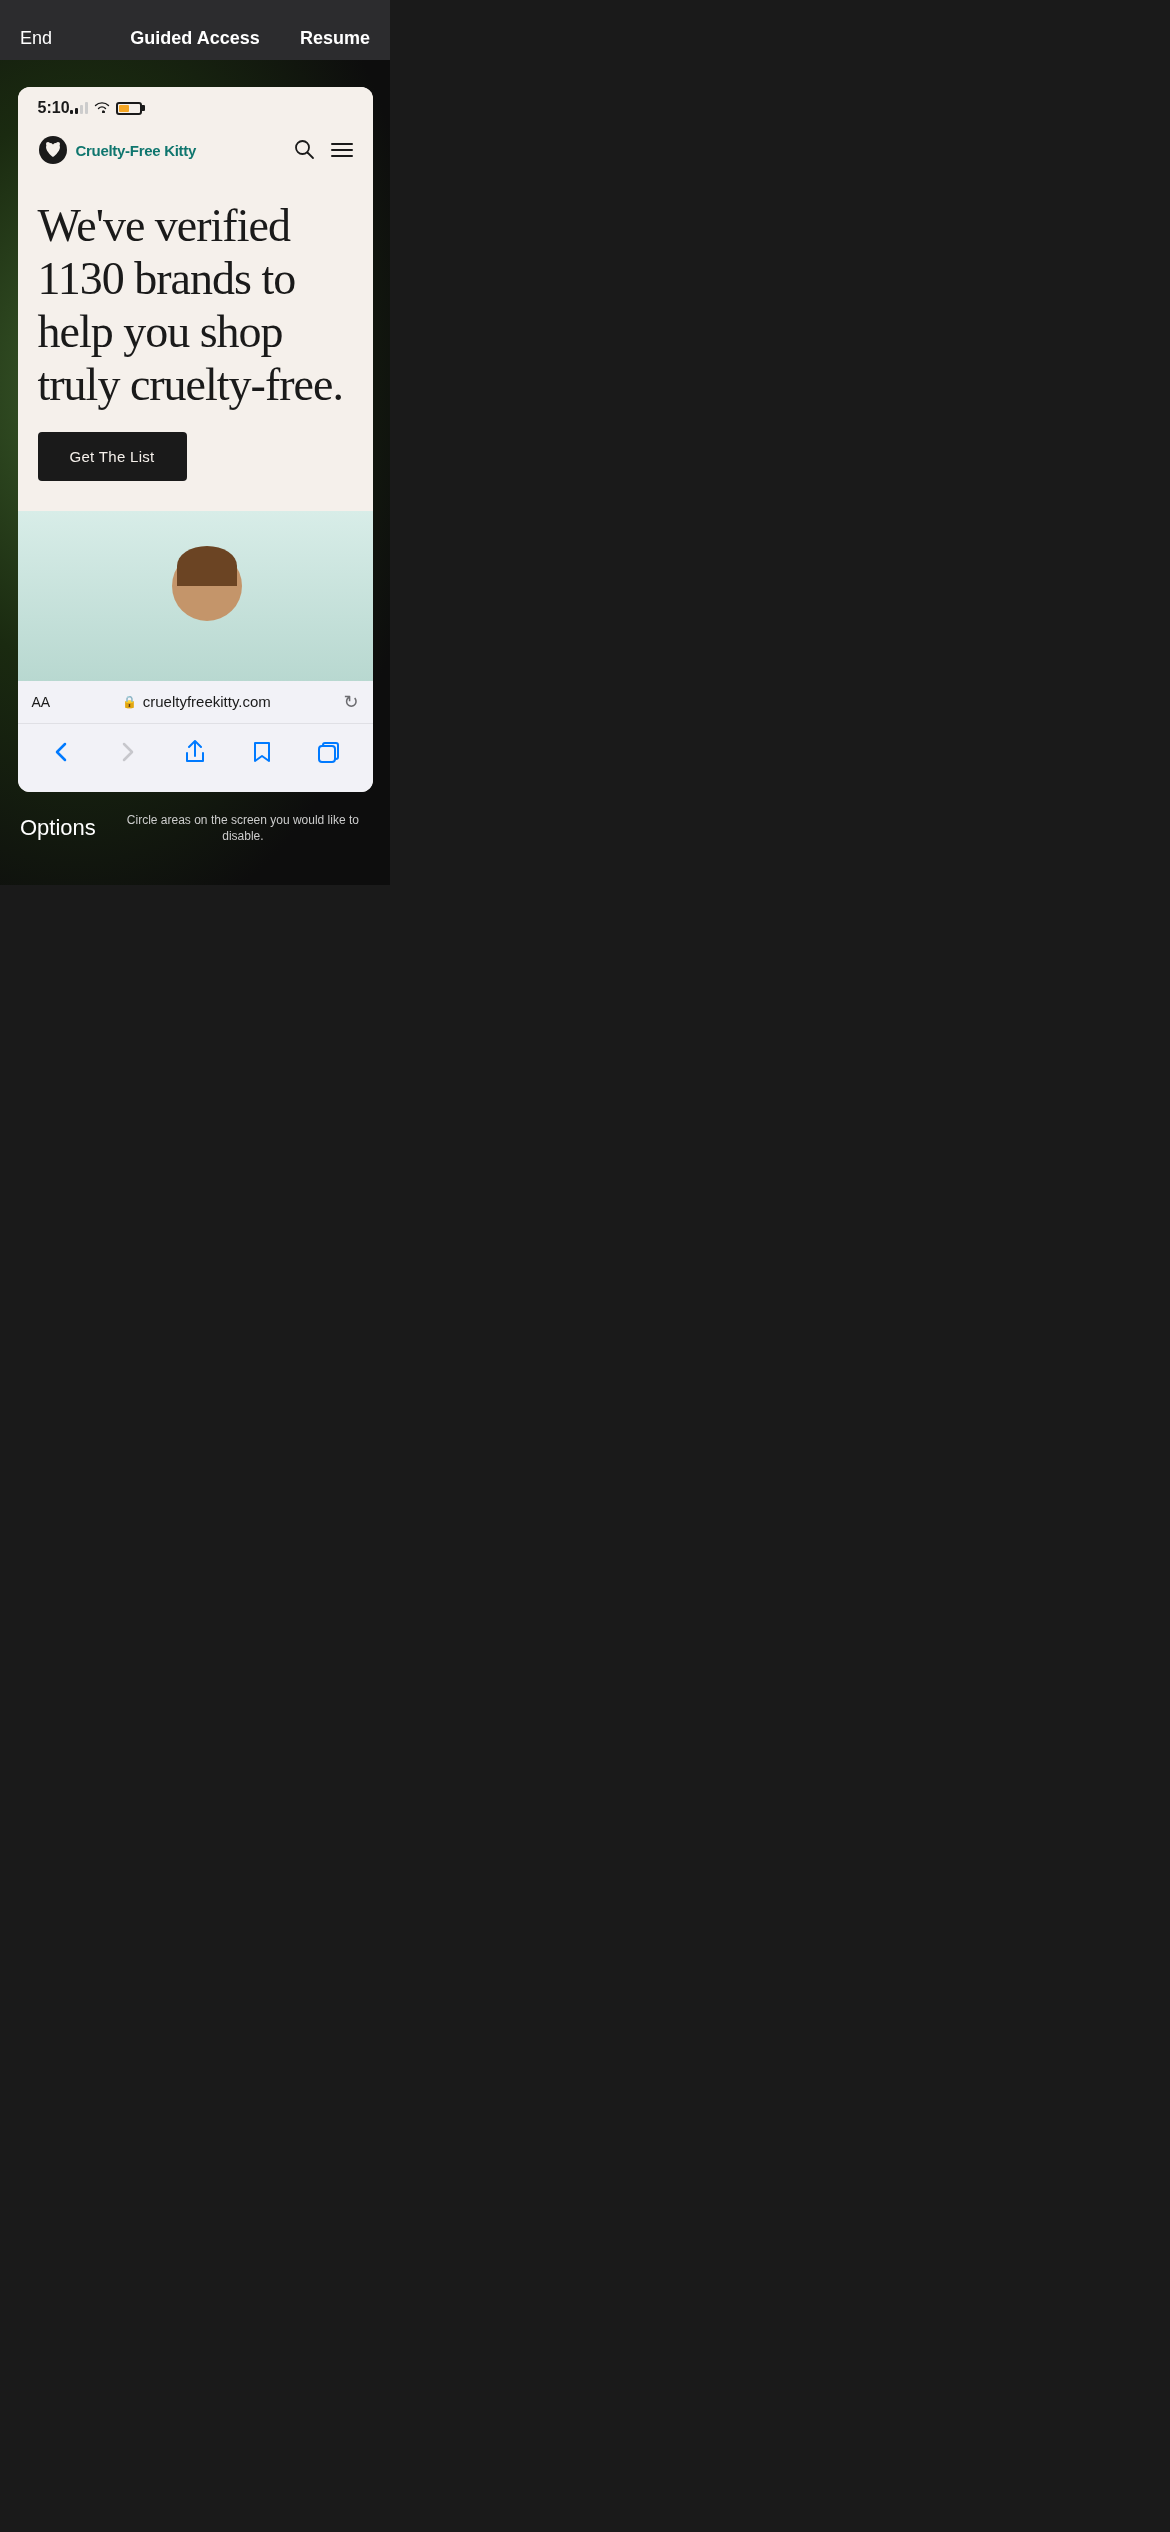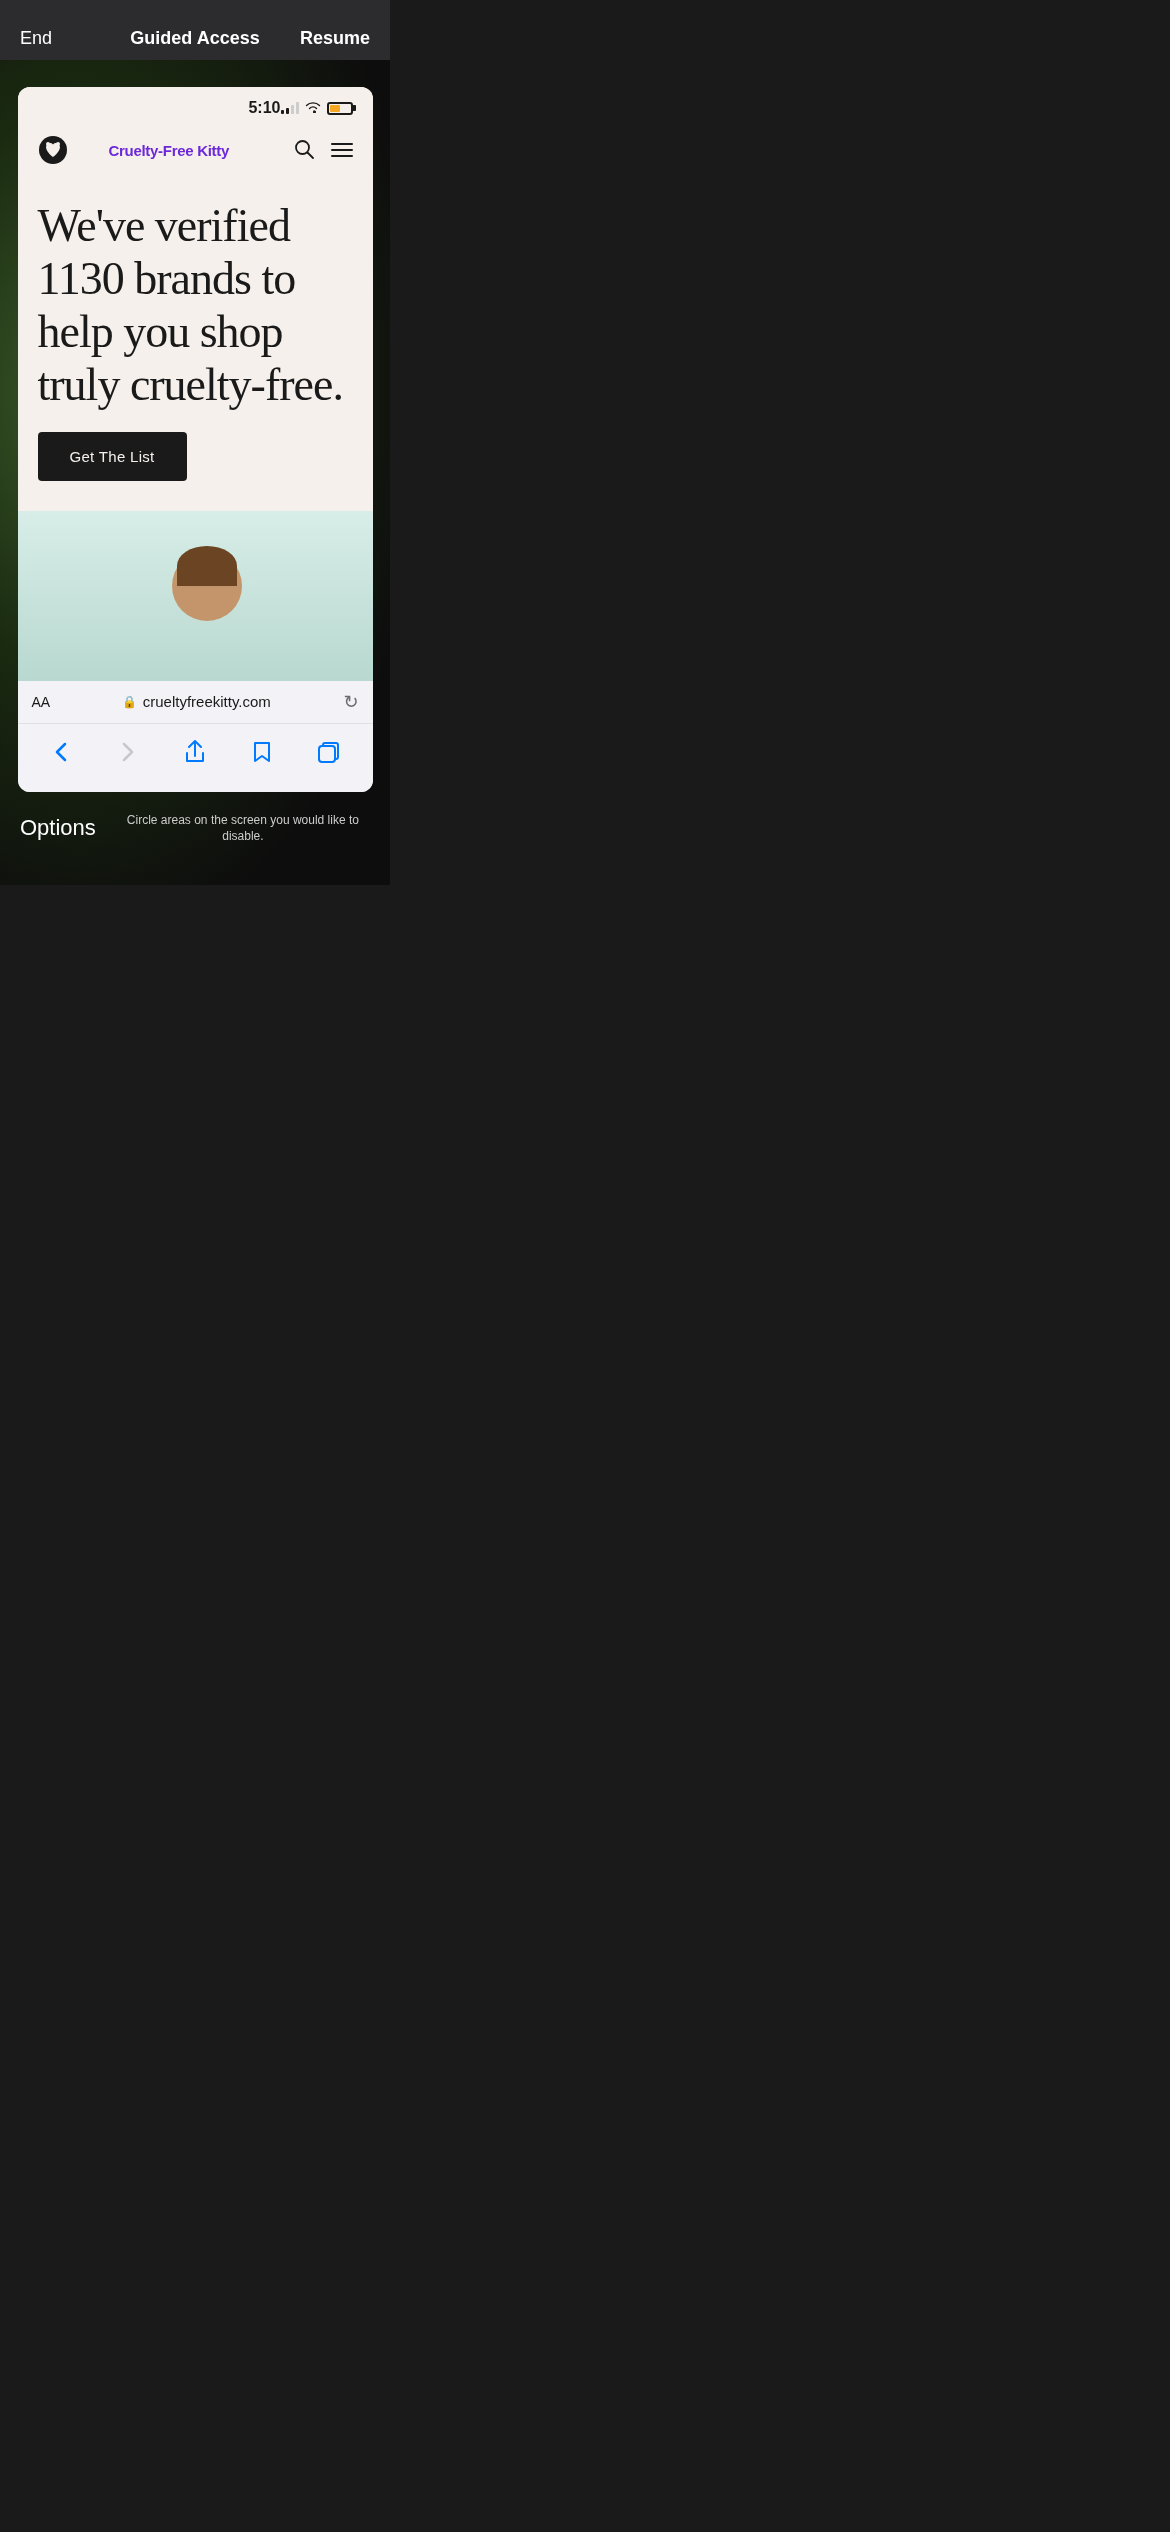--- a/index.html
+++ b/index.html
@@ -66,21 +66,21 @@
       background: #f5f0eb;
       border-radius: 12px;
       overflow: hidden;
       margin-top: 10px;
     }
 
     
     .status-bar {
       display: flex;
       align-items: center;
-      justify-content: flex-end;
+      justify-content: flex-start;
       padding: 12px 20px 8px 20px;
       background: #f5f0eb;
     }
 
     .status-time {
       font-size: 16px;
       font-weight: 600;
       color: #1a1a1a;
     }
 
@@ -148,23 +148,22 @@
 
     .brand-logo {
       display: flex;
       align-items: center;
       gap: 8px;
     }
 
     .brand-name {
       font-size: 15px;
       font-weight: 600;
-      color: #6d28d9;
+      color: #0f766e;
       letter-spacing: -0.3px;
-      margin-left: 33px;
     }
 
     .nav-icons {
       display: flex;
       align-items: center;
       gap: 16px;
     }
 
     .nav-icon {
       color: #1a1a1a;

